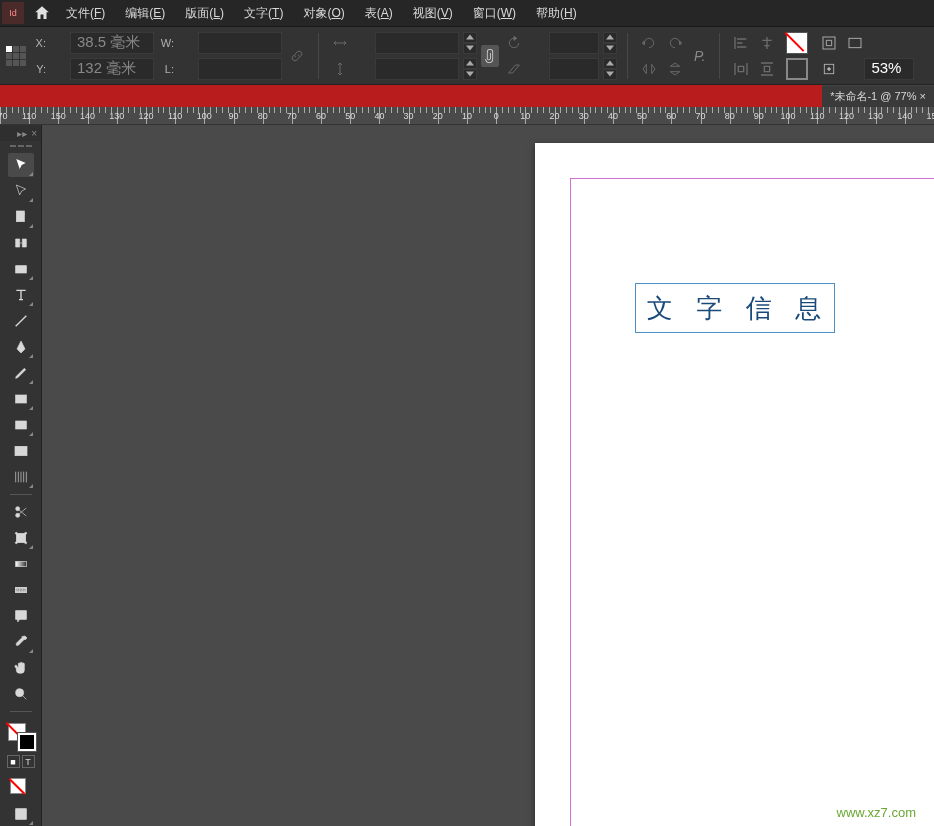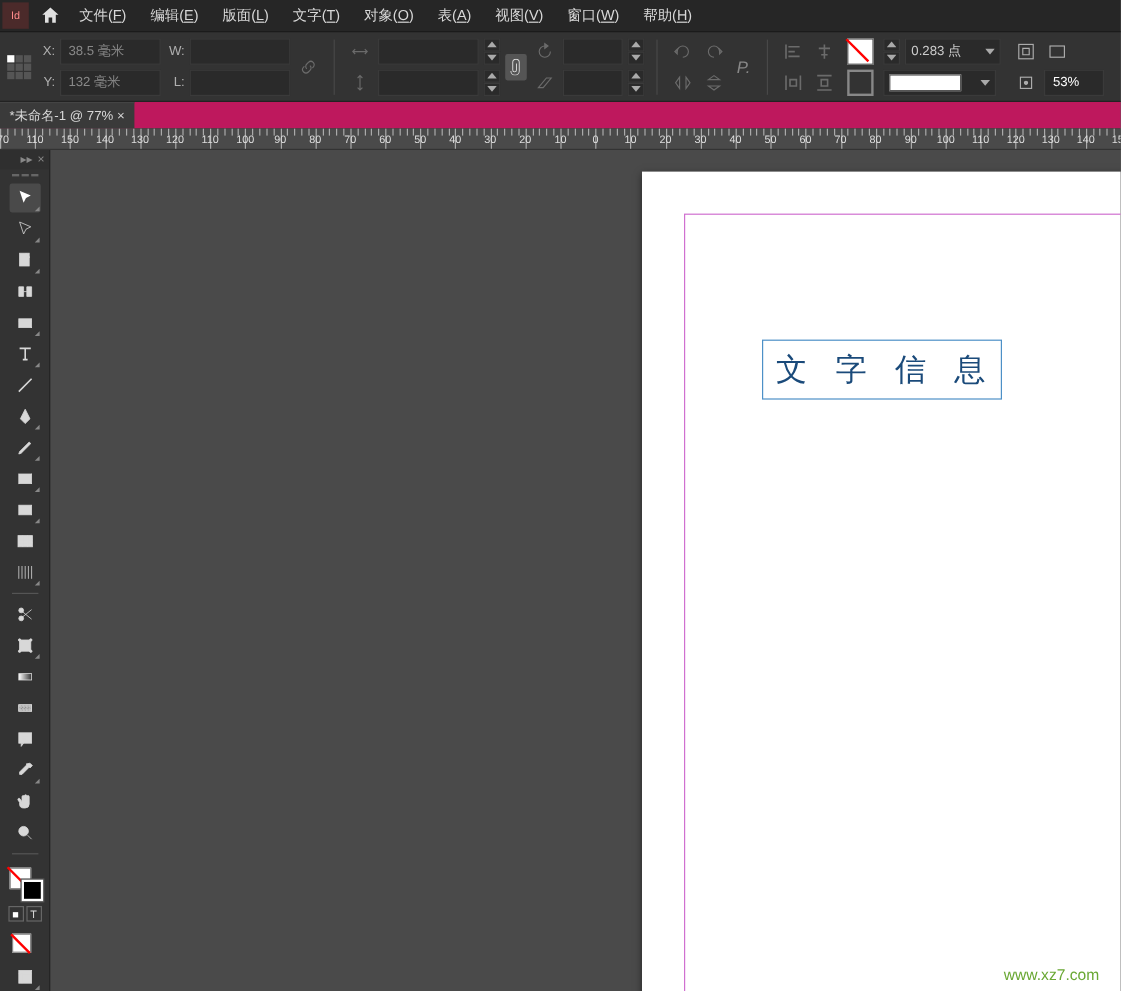--- a/index.html
+++ b/index.html
@@ -11,21 +11,21 @@
 .home-icon { width:28px; height:27px; display:flex; align-items:center; justify-content:center; cursor:pointer; }
 .home-icon svg { width:18px; height:18px; fill:#e0e0e0; }
 .menu-item { padding:0 10px; font-size:12px; height:27px; line-height:27px; cursor:pointer; }
 .menu-item .u { text-decoration:underline; }
 
 
 .controlbar { height:58px; background:#333333; border-bottom:1px solid #222; display:flex; align-items:center; padding:0 6px; gap:4px; }
 .ctrl-grp { display:flex; flex-direction:column; gap:4px; justify-content:center; }
 .ctrl-row { display:flex; align-items:center; gap:4px; height:22px; }
 .ctrl-lbl { font-size:11px; color:#b0b0b0; width:16px; text-align:right; }
-.ctrl-field { height:22px; background:#2a2a2a; border:1px solid #3a3a3a; font-size:11px; color:#888; padding:0 6px; display:flex; align-items:center; }
+.ctrl-field { height:22px; background:#2a2a2a; border:1px solid #3a3a3a; font-size:15px; color:#888; padding:0 6px; display:flex; align-items:flex-start;margin-left:20px; }
 .ctrl-field.w84 { width:84px; }
 .ctrl-field.w50 { width:50px; }
 .ctrl-sep { width:1px; height:46px; background:#484848; margin:0 6px; }
 .ico-btn { width:22px; height:22px; display:flex; align-items:center; justify-content:center; cursor:pointer; }
 .ico-btn svg { width:16px; height:16px; stroke:#b0b0b0; fill:none; stroke-width:1.4; }
 .ico-btn.dim svg { opacity:.45; }
 .spin { width:14px; display:flex; flex-direction:column; }
 .spin div { height:11px; background:#2a2a2a; border:1px solid #3a3a3a; display:flex; align-items:center; justify-content:center; }
 .spin svg { width:8px; height:6px; fill:#aaa; }
 .swatch { width:22px; height:22px; border:1px solid #555; }
@@ -34,21 +34,21 @@
 .drop { width:80px; height:22px; background:#2a2a2a; border:1px solid #3a3a3a; display:flex; align-items:center; padding:0 4px; font-size:11px; color:#ccc; justify-content:space-between; }
 .drop svg { width:8px; height:6px; fill:#aaa; }
 .grid-ico { display:grid; grid-template:repeat(3,6px)/repeat(3,6px); gap:1px; }
 .grid-ico span { background:#555; }
 .grid-ico span.a { background:#fff; }
 .stroke-prev { width:60px; height:14px; background:#fff; border:1px solid #555; }
 .attach-badge { width:18px; height:22px; background:#555; border-radius:2px; display:flex; align-items:center; justify-content:center; }
 .attach-badge svg { width:10px; height:14px; fill:#ddd; }
 
 
-.doctab-bar { height:22px; background:#be185d; display:flex; align-items:flex-end; }
+.doctab-bar { height:22px; background:#b91c1c; display:flex; align-items:flex-end;justify-content:flex-end; }
 .doctab { height:22px; background:#3a3a3a; padding:0 8px; font-size:11px; display:flex; align-items:center; gap:6px; border-top:1px solid #444; }
 
 
 .ruler-h { height:18px; background:#4a4a4a; position:relative; overflow:hidden; border-bottom:1px solid #333; }
 .ruler-h .tick { position:absolute; top:0; width:1px; height:6px; background:#aaa; }
 .ruler-h .tick.maj { height:18px; }
 .ruler-h .lbl { position:absolute; top:4px; font-size:9px; color:#ddd; transform:translateX(-50%); }
 
 
 .workspace { position:absolute; left:0; top:125px; right:0; bottom:0; display:flex; }
@@ -298,50 +298,20 @@
           </svg>
         </div>
     </div>
   </div>
 
   <div class="ctrl-grp" style="margin-left:4px">
     <div class="swatch nofill"></div>
     <div class="swatch" style="background:#333;border:2px solid #888"></div>
   </div>
 
-  <div class="ctrl-grp" style="margin-left:4px">
-    <div class="ctrl-row">
-      <div class="spin">
-          <div>
-            <svg viewBox="0 0 10 6">
-              <path d="M0 6l5-6 5 6z"></path>
-            </svg>
-          </div>
-          <div>
-            <svg viewBox="0 0 10 6">
-              <path d="M0 0l5 6 5-6z"></path>
-            </svg>
-          </div>
-        </div>
-      <div class="drop">
-          <span>0.283 点</span>
-          <svg viewBox="0 0 10 6">
-            <path d="M0 0l5 6 5-6z"></path>
-          </svg>
-        </div>
-    </div>
-    <div class="ctrl-row">
-      <div class="drop" style="width:94px">
-          <div class="stroke-prev"></div>
-          <svg viewBox="0 0 10 6">
-            <path d="M0 0l5 6 5-6z"></path>
-          </svg>
-        </div>
-    </div>
-  </div>
 
   <div class="ctrl-grp" style="margin-left:6px">
     <div class="ico-btn">
         <svg viewBox="0 0 24 24">
           <rect x="3" y="3" width="18" height="18"></rect>
           <path d="M8 8h8v8H8z"></path>
         </svg>
       </div>
     <div class="ico-btn">
         <svg viewBox="0 0 24 24">

